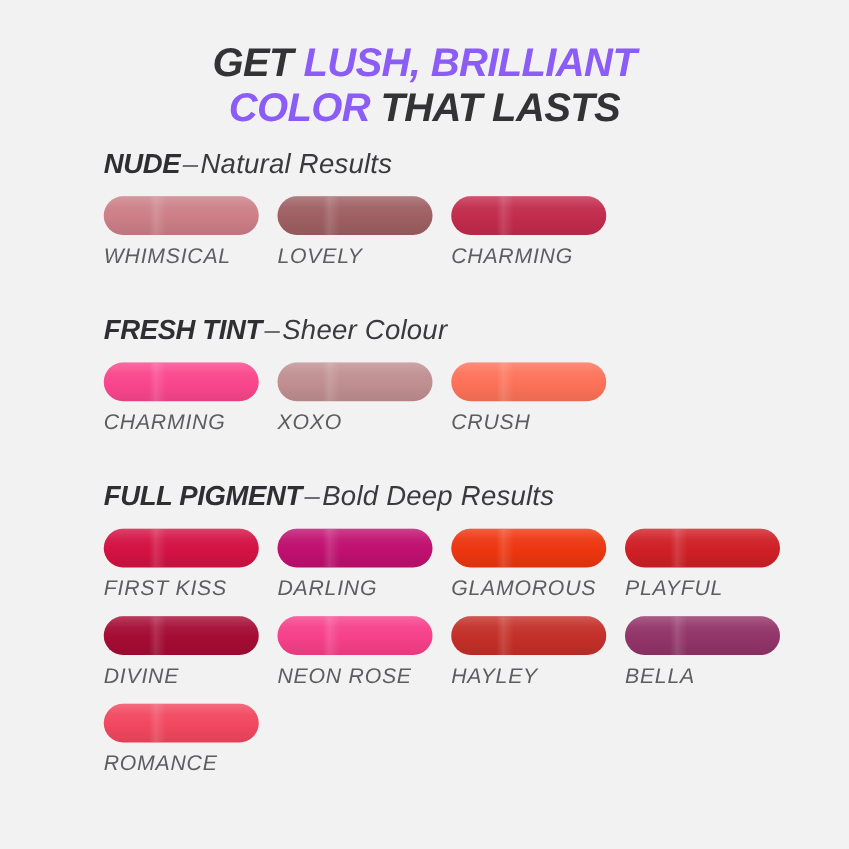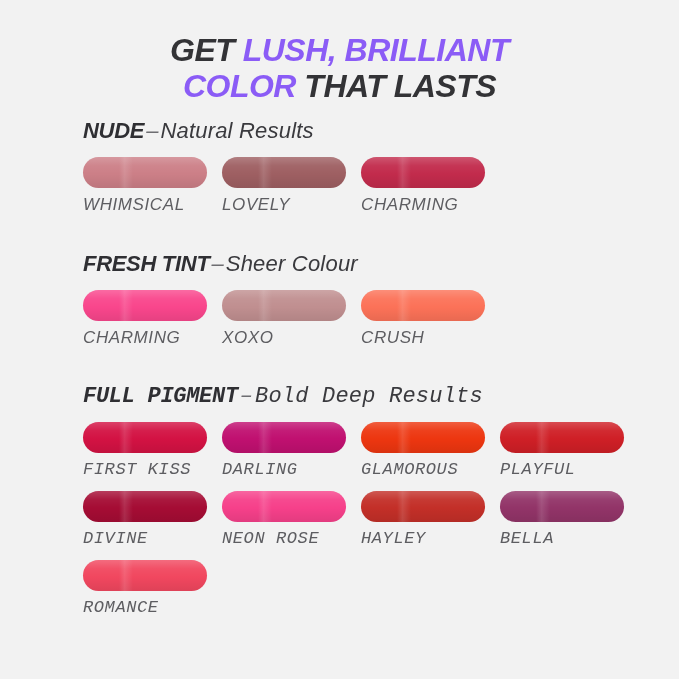--- a/index.html
+++ b/index.html
@@ -115,21 +115,21 @@
     margin-top: 7px;
     font-size: 17px;
     font-style: italic;
     font-weight: 300;
     letter-spacing: 0.6px;
     color: #5d5d61;
     white-space: nowrap;
   }
 
   .sec-gap-1 { margin-top: 24px; }
-  .sec-gap-2 { margin-top: 24px; font-family: Liberation Mono, monospace; }
+  .sec-gap-2 { margin-top: 24px; }
 </style>
 </head>
 <body style="background: rgb(242, 242, 242);">
 
 <div class="page">
 
   <div class="headline">
     <span class="line">
       <span class="hl-dark">GET </span><span class="hl-accent">LUSH, BRILLIANT</span>
     </span>

